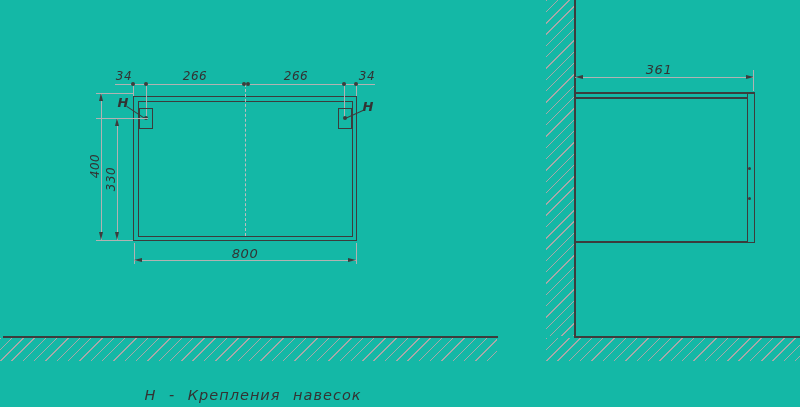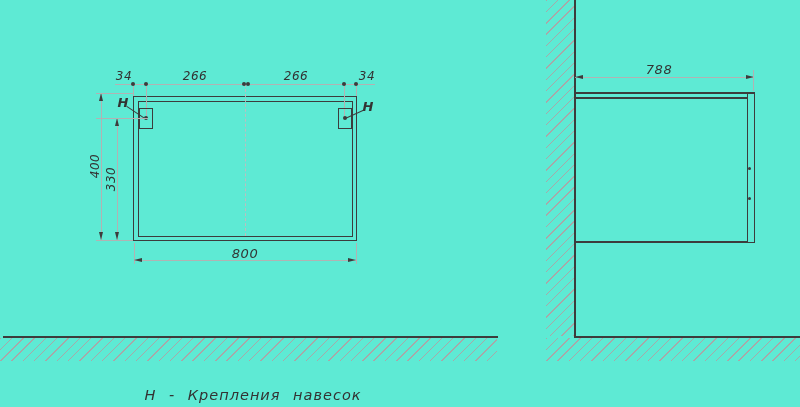--- a/index.html
+++ b/index.html
@@ -1,17 +1,17 @@
 <!DOCTYPE html>
 <html style="--line: #3c3c3c; --dim: #b2b2b2; --hatch: #a8a8a8; --text: #333333;"><head>
 <meta charset="utf-8">
 <style>
   html,body{margin:0;padding:0;background:#fff;}
   .stage{
-    position:relative;width:800px;height:407px;background:#5eead4;overflow:hidden;
+    position:relative;width:800px;height:407px;background:#14b8a6;overflow:hidden;
     font-family:"DejaVu Sans","Liberation Sans",sans-serif;
   }
   .ln{position:absolute;background:var(--line,#3c3c3c);}
   .dim{position:absolute;background:var(--dim,#b2b2b2);}
   .rect{position:absolute;border:1.5px solid var(--line,#3c3c3c);box-sizing:border-box;background:transparent;}
   .dot{position:absolute;width:4px;height:4px;border-radius:50%;background:var(--line,#3c3c3c);}
   .mdot{position:absolute;width:3px;height:3px;border-radius:50%;background:var(--line,#3c3c3c);}
   .arr{position:absolute;width:0;height:0;}
   .arr.up{border-left:2.5px solid transparent;border-right:2.5px solid transparent;border-bottom:8px solid var(--line,#3c3c3c);}
   .arr.down{border-left:2.5px solid transparent;border-right:2.5px solid transparent;border-top:8px solid var(--line,#3c3c3c);}
@@ -106,21 +106,21 @@
     <div class="ln" style="left:576px;top:97px;width:172px;height:1.5px;"></div>
     <div class="ln" style="left:576px;top:241px;width:172px;height:1.5px;"></div>
     <div class="rect" style="left:747px;top:92px;width:8px;height:151px;"></div>
     <div class="mdot" style="left:747.5px;top:167px;"></div>
     <div class="mdot" style="left:747.5px;top:197px;"></div>
 
     <div class="dim" style="left:575px;top:76.5px;width:179px;height:1px;"></div>
     <div class="arr left" style="left:575px;top:74.5px;"></div>
     <div class="arr right" style="left:746px;top:74.5px;"></div>
     <div class="dim" style="left:753px;top:70px;width:1px;height:21px;"></div>
-    <div class="lbl" style="left:659px;top:69px;font-size:13px;">788</div>
+    <div class="lbl" style="left:659px;top:69px;font-size:13px;">361</div>
   </div>
 
   <div>
     <div class="ln" style="left:3px;top:336px;width:495px;height:1.5px;"></div>
     <div class="hatch" style="left:0;top:338px;width:497px;height:23px;"></div>
     <div class="ln" style="left:574px;top:336px;width:226px;height:1.5px;"></div>
     <div class="hatch" style="left:546px;top:338px;width:254px;height:23px;"></div>
   </div>
 
   <div class="caption" style="left:133px;top:387px;width:240px;">Н - Крепления навесок</div>

